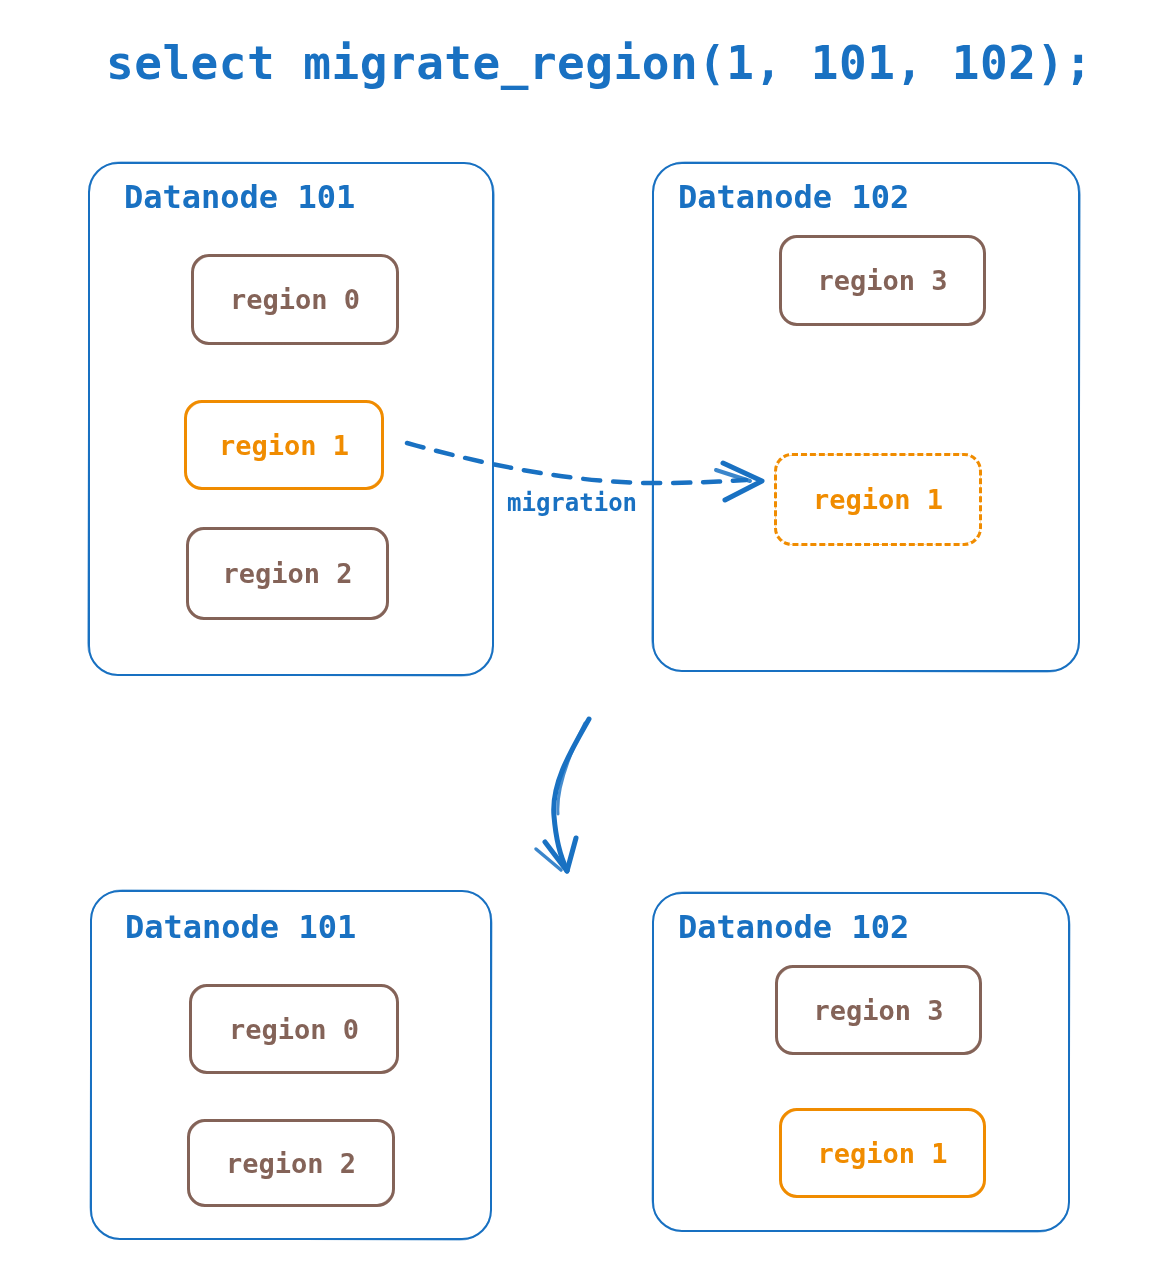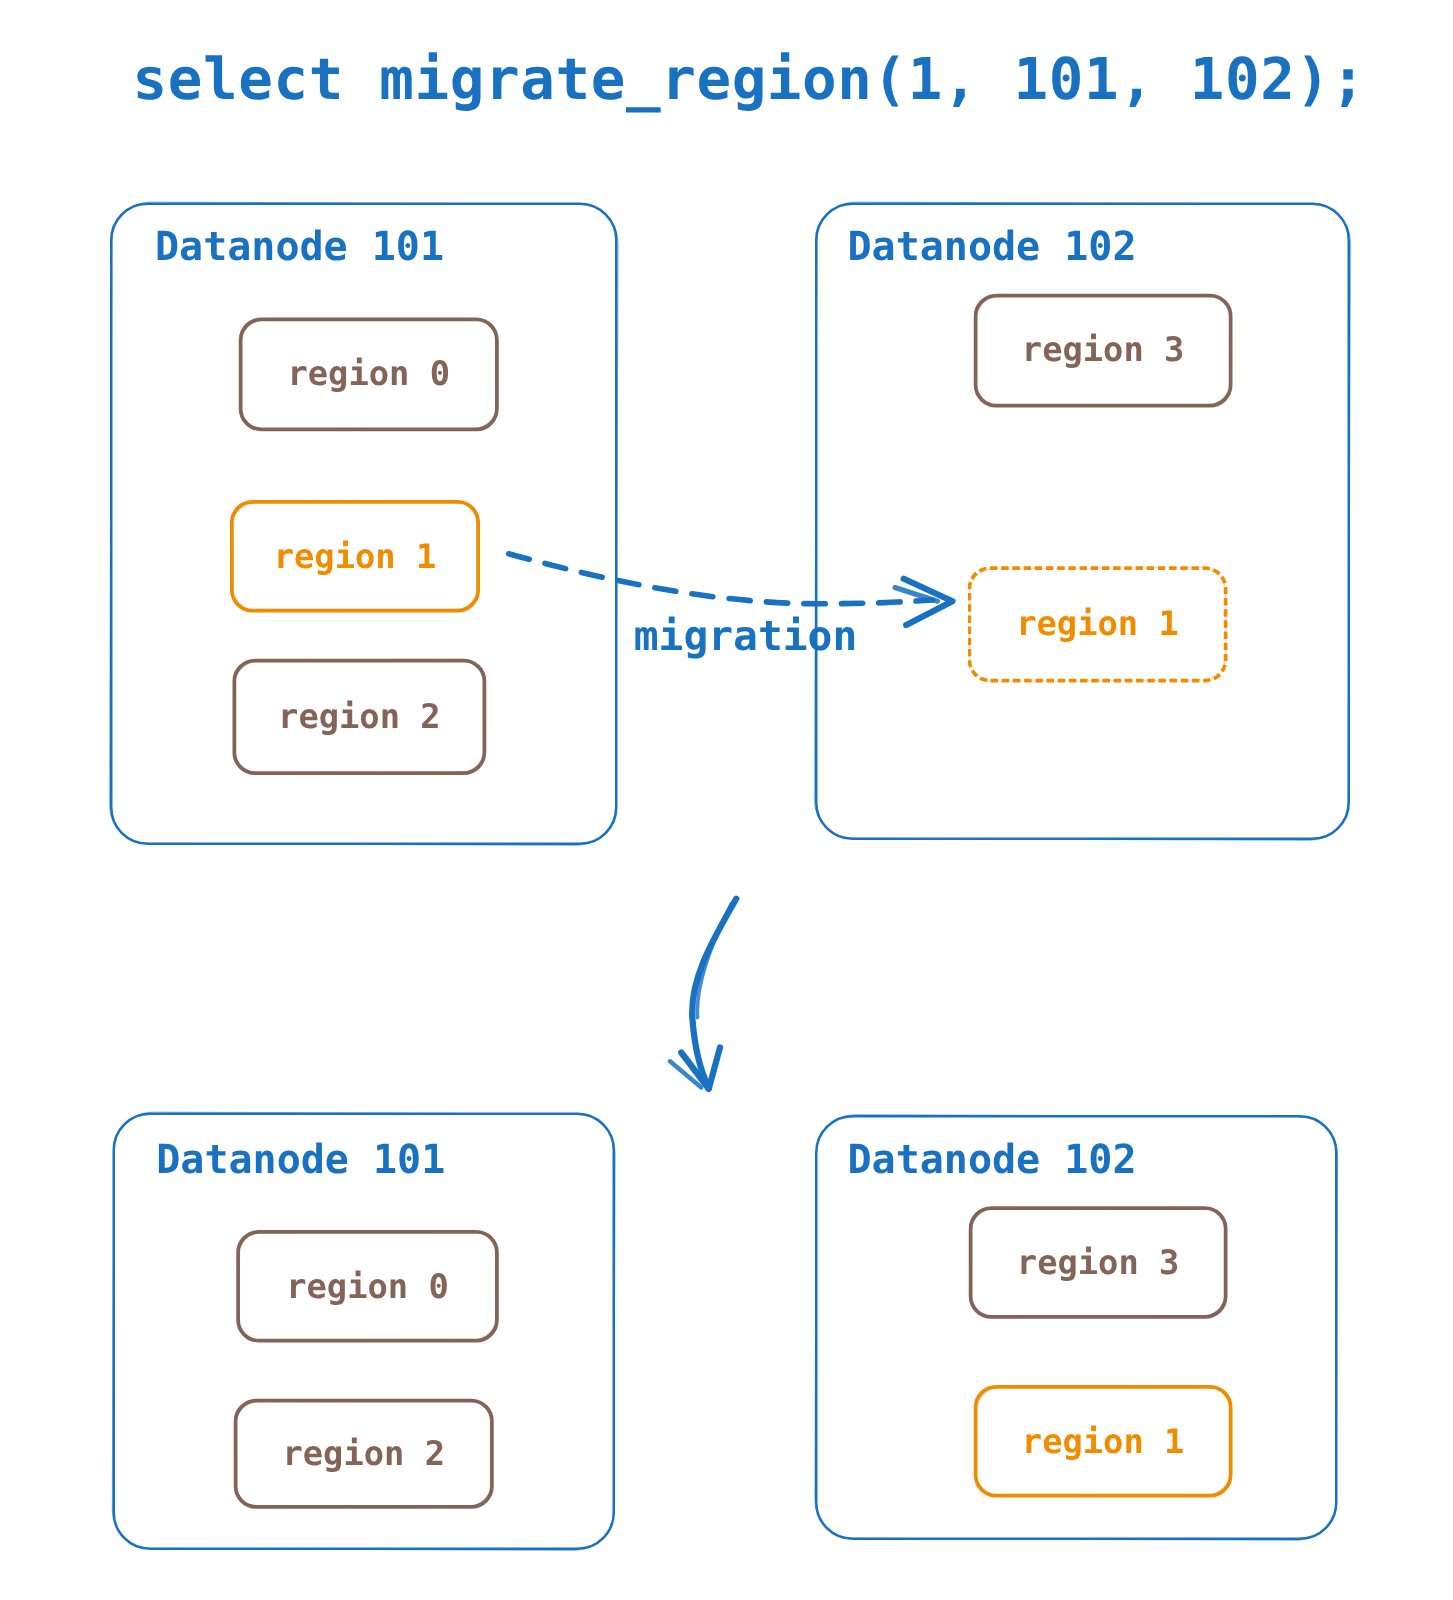--- a/index.html
+++ b/index.html
@@ -77,21 +77,21 @@
   #dn-after-101 .dn-label{left:33px;top:16px;}
   #r-a101-0{left:97px;top:92px;width:210px;height:90px;}
   #r-a101-2{left:95px;top:227px;width:208px;height:88px;}
   #dn-after-102{left:652px;top:892px;width:418px;height:340px;}
   #dn-after-102 .dn-label{left:24px;top:14px;}
   #r-a102-3{left:121px;top:71px;width:207px;height:90px;}
   #r-a102-1{left:125px;top:214px;width:207px;height:90px;}
   
   .migration-label{
     position:absolute;left:507px;top:489px;
-    font-size:33px;color:var(--blue);
+    font-size:24px;color:var(--blue);
     white-space:pre;
   }
   
   svg.overlay{
     position:absolute;inset:0;
     pointer-events:none;
   }
 </style>
 </head>
 <body>

